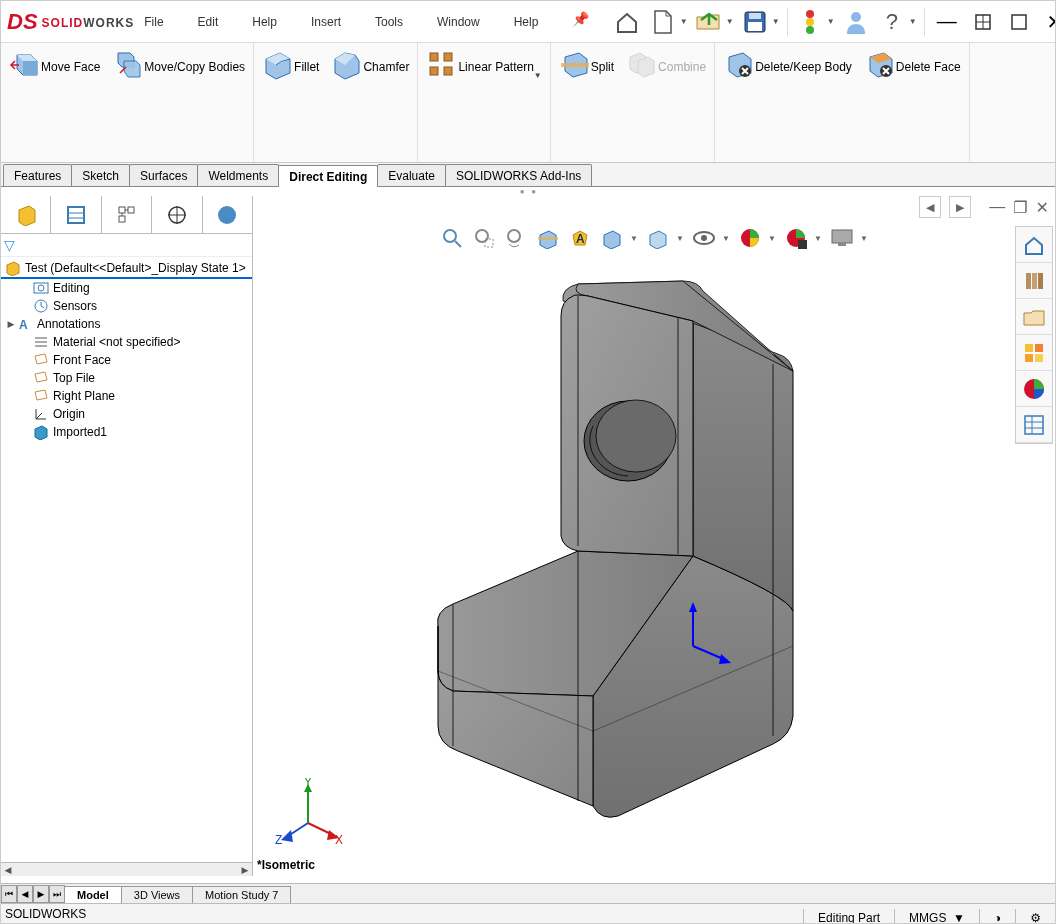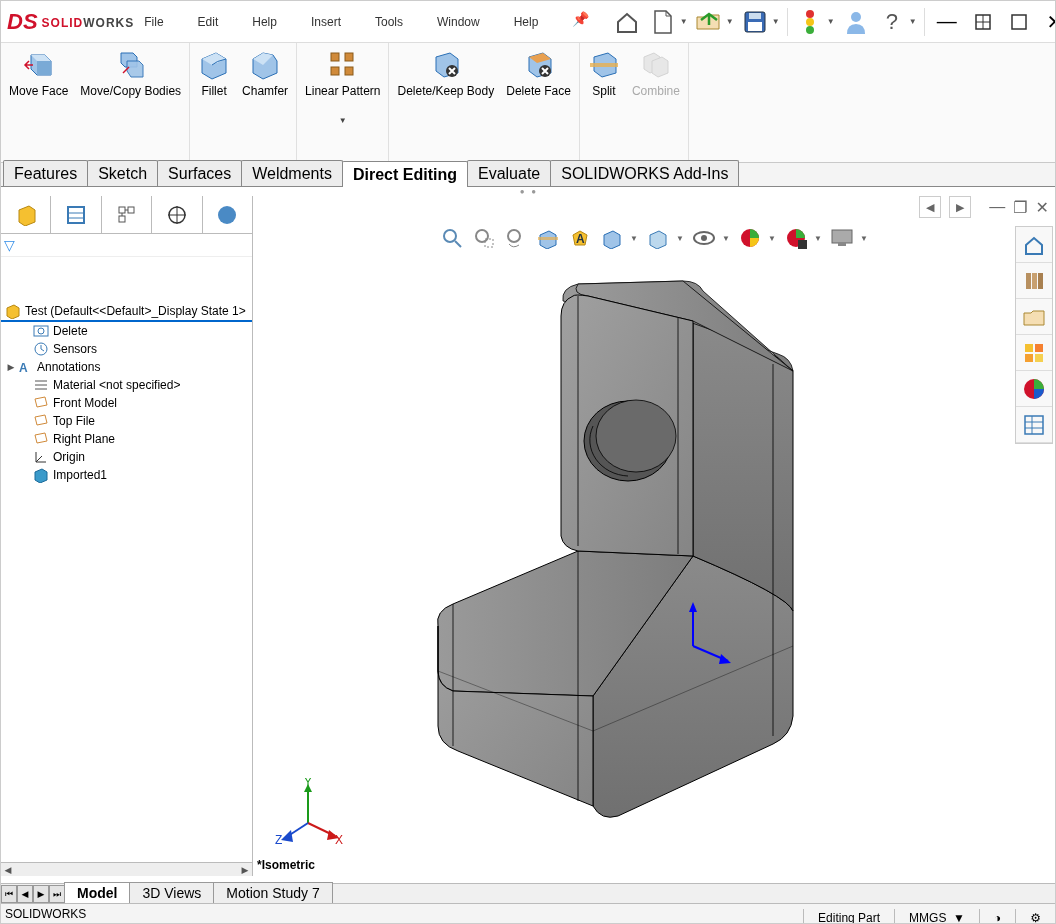--- a/index.html
+++ b/index.html
@@ -15,41 +15,41 @@
 .menu-item { padding: 4px 10px; color: #333; cursor: pointer; }
 .pin-icon { color: #0077cc; margin-left: 10px; cursor: default; font-size: 14px; }
 .toolbar-right { margin-left: 20px; display: flex; align-items: center; gap: 2px; }
 .tb-btn { width: 34px; height: 34px; display: flex; align-items: center; justify-content: center; cursor: pointer; border-radius: 2px; }
 .tb-sep { width: 1px; height: 28px; background: #ddd; margin: 0 3px; }
 .drop-arrow { font-size: 8px; color: #555; margin-left: -2px; width: 10px; cursor: pointer; }
 
 
 .ribbon { height: 120px; border-bottom: 1px solid #c9c9c9; display: flex; background: #fafafa; }
 .ribbon-group { border-right: 1px solid #e0e0e0; display: flex; align-items: flex-start; padding: 4px 2px; }
-.ribbon-btn { display: flex; flex-direction: column; align-items: center; padding: 2px 6px; cursor: pointer; text-align: center; line-height: 12px; min-width: 44px; }
+.ribbon-btn { display: flex; flex-direction: row; align-items: center; padding: 2px 6px; cursor: pointer; text-align: center; line-height: 12px; min-width: 44px; }
 .ribbon-btn.off { color: #aaa; }
 .ribbon-icon { width: 32px; height: 32px; margin-bottom: 4px; }
 .small-drop { text-align: center; font-size: 8px; color: #444; }
 
 
 .ribbon-tabs { height: 24px; display: flex; align-items: flex-end; border-bottom: 1px solid #888; padding-left: 2px; background: #f4f4f4; }
-.rtab { padding: 4px 10px 3px; border: 1px solid #888; border-bottom: none; margin-right: -1px; background: #ededed; cursor: pointer; border-radius: 2px 2px 0 0; font-size: 16px; }
+.rtab { padding: 4px 10px 3px; border: 1px solid #888; border-bottom: none; margin-right: -1px; background: #ededed; cursor: pointer; border-radius: 2px 2px 0 0; font-size: 12px; }
 .rtab.active { background: #fff; font-weight: bold; position: relative; top: 1px; }
 
 
 .main { display: flex; height: 680px; position: relative; }
 
 
 .left-panel { width: 252px; border-right: 1px solid #bbb; display: flex; flex-direction: column; background: #fff; }
 .panel-tabs { height: 38px; display: flex; border-bottom: 1px solid #bbb; }
 .ptab { flex: 1; display: flex; align-items: center; justify-content: center; border-right: 1px solid #bbb; cursor: pointer; }
 .ptab:last-child { border-right: none; }
 .filter-row { padding: 3px; border-bottom: 1px solid #eee; }
 .funnel-icon { color: #318ce7; font-size: 14px; }
-.tree { flex: 1; overflow: auto; padding: 2px 0; margin-top: 43px; }
+.tree { flex: 1; overflow: auto; padding: 2px 0; }
 .tree-item { display: flex; align-items: center; padding: 1px 4px; cursor: default; white-space: nowrap; }
 .tree-item.root { background: #fff; border-bottom: 2px solid #0066cc; }
 .tree-icon { width: 16px; height: 16px; margin-right: 4px; flex-shrink: 0; }
 .tree-indent { width: 16px; flex-shrink: 0; }
 .expand-tri { width: 12px; font-size: 9px; color: #555; flex-shrink: 0; text-align: center; }
 .dot-row { text-align: center; color: #999; font-size: 8px; }
 .left-scroll { height: 14px; border-top: 1px solid #bbb; display: flex; align-items: center; background: #eee; }
 .left-scroll span { width: 14px; text-align: center; font-size: 9px; color: #555; cursor: pointer; }
 
 
@@ -64,21 +64,21 @@
 .model-svg { position: absolute; top: 80px; left: 140px; }
 .triad { position: absolute; bottom: 28px; left: 20px; width: 70px; height: 70px; }
 .iso-label { position: absolute; bottom: 4px; left: 4px; font-weight: bold; font-size: 12px; }
 .right-dock { position: absolute; right: 2px; top: 30px; width: 38px; background: #f8f8f8; border: 1px solid #ccc; }
 .dock-btn { height: 36px; display: flex; align-items: center; justify-content: center; border-bottom: 1px solid #ddd; cursor: pointer; }
 
 
 .bottom-tabs { position: absolute; bottom: 20px; left: 0; right: 0; height: 20px; display: flex; align-items: flex-end; border-top: 1px solid #bbb; background: #f0f0f0; }
 .nav-btns { display: flex; }
 .nav-btns span { width: 16px; height: 18px; border: 1px solid #999; background: #e4e4e4; text-align: center; font-size: 9px; line-height: 16px; cursor: pointer; }
-.btab { padding: 2px 12px; border: 1px solid #999; border-bottom: none; margin-left: -1px; background: #eee; cursor: pointer; font-size: 14px; }
+.btab { padding: 2px 12px; border: 1px solid #999; border-bottom: none; margin-left: -1px; background: #eee; cursor: pointer; font-size: 11px; }
 .btab.active { background: #fff; font-weight: bold; }
 
 
 .statusbar { position: absolute; bottom: 0; left: 0; right: 0; height: 20px; border-top: 1px solid #bbb; display: flex; align-items: center; background: #f4f4f4; font-size: 11px; }
 .status-left { flex: 1; padding-left: 4px; }
 .status-cell { border-left: 1px solid #bbb; padding: 0 14px; height: 100%; display: flex; align-items: center; margin-top: 9px; }
 
 
 .cube-blue { fill: #a0c4e8; stroke: #2a6fb5; stroke-width: 1; }
 .cube-top { fill: #cde2f5; }
@@ -217,49 +217,49 @@
           <rect x="18" y="18" width="8" height="8" fill="#d08a3a" stroke="#8a5a1a"></rect>
         </svg>
       <span>Linear Pattern</span>
       <div class="small-drop" style="margin-top:18px">▼</div>
     </div>
   </div>
   <div class="ribbon-group">
     <div class="ribbon-btn">
       <svg class="ribbon-icon">
           <polygon points="6,8 20,4 28,10 28,24 14,28 6,22" class="cube-blue"></polygon>
+          <rect x="2" y="14" width="28" height="4" fill="#e8b050" opacity="0.8"></rect>
+        </svg>
+      <span>Split</span>
+    </div>
+    <div class="ribbon-btn off">
+      <svg class="ribbon-icon" opacity="0.4">
+          <polygon points="4,8 14,4 20,8 20,20 10,24 4,20" fill="#ccc" stroke="#999"></polygon>
+          <polygon points="12,12 22,8 28,12 28,24 18,28 12,24" fill="#ccc" stroke="#999"></polygon>
+        </svg>
+      <span>Combine</span>
+    </div>
+  </div>
+  <div class="ribbon-group">
+    <div class="ribbon-btn">
+      <svg class="ribbon-icon">
+          <polygon points="6,8 20,4 28,10 28,24 14,28 6,22" class="cube-blue"></polygon>
           <circle cx="22" cy="22" r="6" fill="#333"></circle>
           <path d="M19 19 L25 25 M25 19 L19 25" stroke="#fff" stroke-width="2"></path>
         </svg>
       <span>Delete/Keep Body</span>
     </div>
     <div class="ribbon-btn">
       <svg class="ribbon-icon">
           <polygon points="6,8 20,4 28,10 28,24 14,28 6,22" class="cube-blue"></polygon>
           <polygon points="6,8 20,4 28,10 14,14" fill="#e8a050"></polygon>
           <circle cx="22" cy="22" r="6" fill="#333"></circle>
           <path d="M19 19 L25 25 M25 19 L19 25" stroke="#fff" stroke-width="2"></path>
         </svg>
       <span>Delete Face</span>
-    </div>
-  </div>
-  <div class="ribbon-group">
-    <div class="ribbon-btn">
-      <svg class="ribbon-icon">
-          <polygon points="6,8 20,4 28,10 28,24 14,28 6,22" class="cube-blue"></polygon>
-          <rect x="2" y="14" width="28" height="4" fill="#e8b050" opacity="0.8"></rect>
-        </svg>
-      <span>Split</span>
-    </div>
-    <div class="ribbon-btn off">
-      <svg class="ribbon-icon" opacity="0.4">
-          <polygon points="4,8 14,4 20,8 20,20 10,24 4,20" fill="#ccc" stroke="#999"></polygon>
-          <polygon points="12,12 22,8 28,12 28,24 18,28 12,24" fill="#ccc" stroke="#999"></polygon>
-        </svg>
-      <span>Combine</span>
     </div>
   </div>
 </div>
 
 <div class="ribbon-tabs">
   <div class="rtab">Features</div>
   <div class="rtab">Sketch</div>
   <div class="rtab">Surfaces</div>
   <div class="rtab">Weldments</div>
   <div class="rtab active">Direct Editing</div>
@@ -317,21 +317,21 @@
           </svg>
         <span>Test  (Default&lt;&lt;Default&gt;_Display State 1&gt;</span>
       </div>
       <div class="tree-item">
           <span class="tree-indent"></span>
           <span class="expand-tri"></span>
           <svg class="tree-icon">
             <rect x="1" y="3" width="14" height="10" fill="none" stroke="#3a7ab5"></rect>
             <circle cx="8" cy="8" r="3" fill="none" stroke="#3a7ab5"></circle>
           </svg>
-          <span>Delete</span>
+          <span>Editing</span>
         </div>
       <div class="tree-item">
           <span class="tree-indent"></span>
           <span class="expand-tri"></span>
           <svg class="tree-icon">
             <circle cx="8" cy="8" r="6" fill="none" stroke="#3a7ab5"></circle>
             <path d="M8 4 V8 L11 10" stroke="#3a7ab5" fill="none"></path>
           </svg>
           <span>Sensors</span>
         </div>
@@ -351,21 +351,21 @@
             <line x1="2" y1="12" x2="14" y2="12" stroke="#555"></line>
           </svg>
           <span>Material &lt;not specified&gt;</span>
         </div>
       <div class="tree-item">
           <span class="tree-indent"></span>
           <span class="expand-tri"></span>
           <svg class="tree-icon">
             <polygon points="2,4 12,2 14,10 4,12" fill="none" stroke="#d08a3a"></polygon>
           </svg>
-          <span>Front Model</span>
+          <span>Front Face</span>
         </div>
       <div class="tree-item">
           <span class="tree-indent"></span>
           <span class="expand-tri"></span>
           <svg class="tree-icon">
             <polygon points="2,4 12,2 14,10 4,12" fill="none" stroke="#d08a3a"></polygon>
           </svg>
           <span>Top File</span>
         </div>
       <div class="tree-item">

